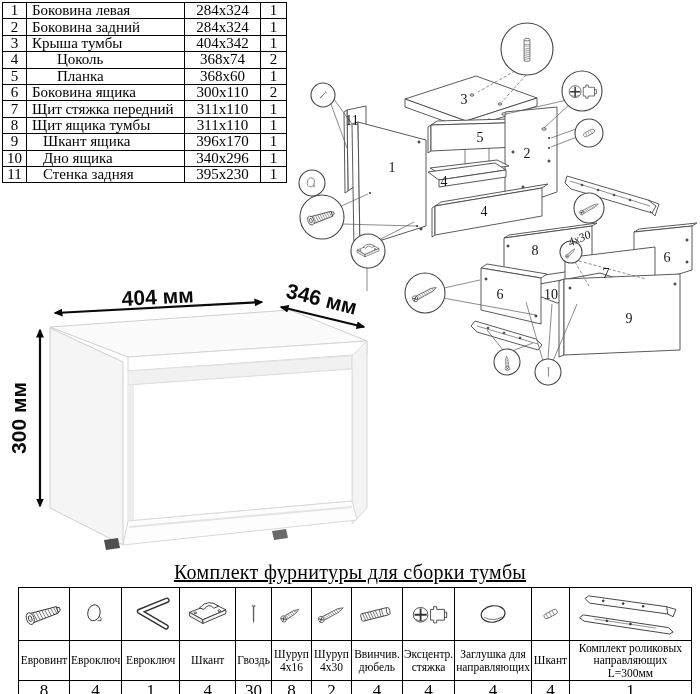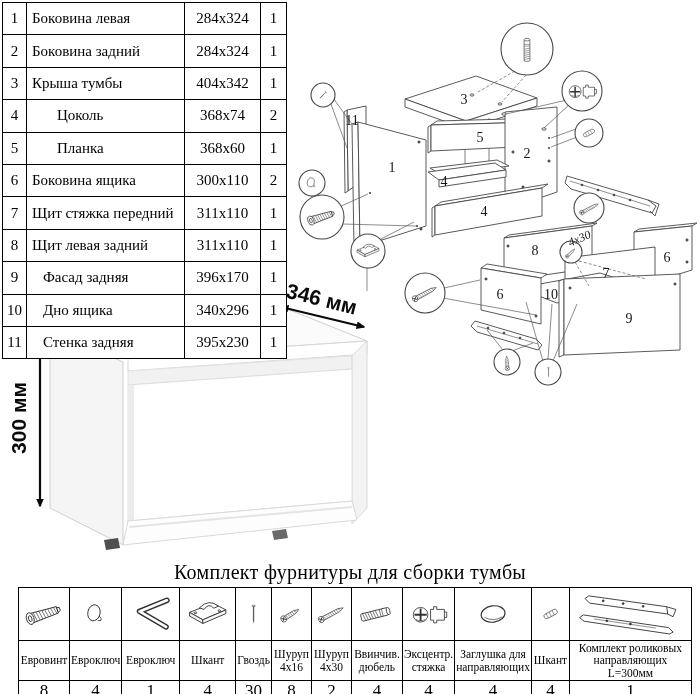--- a/index.html
+++ b/index.html
@@ -7,29 +7,29 @@
         font-family:"Liberation Serif",serif;color:#000;}
   svg.scene{position:absolute;left:0;top:0;}
 
   
   table.parts{position:absolute;left:2px;top:2px;border-collapse:collapse;table-layout:fixed;background:#fff;}
   table.parts col:nth-child(1){width:24px}
   table.parts col:nth-child(2){width:158px}
   table.parts col:nth-child(3){width:76px}
   table.parts col:nth-child(4){width:26px}
   table.parts td{border:1.5px solid #000;font-size:15px;line-height:1;height:15.4px;
-                 padding:8px 2px;white-space:nowrap;overflow:hidden;}
+                 padding:0 2px;white-space:nowrap;overflow:hidden;}
   table.parts td.c{text-align:center;padding:0;}
   table.parts td.name.ind0{padding-left:5px}
   table.parts td.name.ind1{padding-left:16px}
   table.parts td.name.ind2{padding-left:30px}
 
   
   .hw-title{position:absolute;left:10px;top:561px;width:680px;text-align:center;
-            font-size:20px;letter-spacing:.3px;}
+            font-size:20px;letter-spacing:.3px;text-decoration:underline;}
   table.hw{position:absolute;left:18px;top:587px;border-collapse:collapse;table-layout:fixed;background:#fff;}
   table.hw col:nth-child(1){width:51px} table.hw col:nth-child(2){width:51px}
   table.hw col:nth-child(3){width:58px} table.hw col:nth-child(4){width:56px}
   table.hw col:nth-child(5){width:35px} table.hw col:nth-child(6){width:40px}
   table.hw col:nth-child(7){width:40px} table.hw col:nth-child(8){width:51px}
   table.hw col:nth-child(9){width:51px} table.hw col:nth-child(10){width:71px}
   table.hw col:nth-child(11){width:38px} table.hw col:nth-child(12){width:122px}
   table.hw td{border:1.5px solid #000;text-align:center;vertical-align:middle;padding:0;}
   table.hw tr.icons td{height:52px;}
   table.hw tr.icons svg{width:90%;height:46px;display:inline-block;vertical-align:middle;}
@@ -396,27 +396,27 @@
           <td class="c">2</td>
         </tr>
         <tr>
           <td class="c">7</td>
           <td class="name ind0">Щит стяжка передний</td>
           <td class="c">311x110</td>
           <td class="c">1</td>
         </tr>
         <tr>
           <td class="c">8</td>
-          <td class="name ind0">Щит левая задний</td>
+          <td class="name ind0">Щит ящика тумбы</td>
           <td class="c">311x110</td>
           <td class="c">1</td>
         </tr>
         <tr>
           <td class="c">9</td>
-          <td class="name ind1">Фасад задняя</td>
+          <td class="name ind1">Шкант ящика</td>
           <td class="c">396x170</td>
           <td class="c">1</td>
         </tr>
         <tr>
           <td class="c">10</td>
           <td class="name ind1">Дно ящика</td>
           <td class="c">340x296</td>
           <td class="c">1</td>
         </tr>
         <tr>

